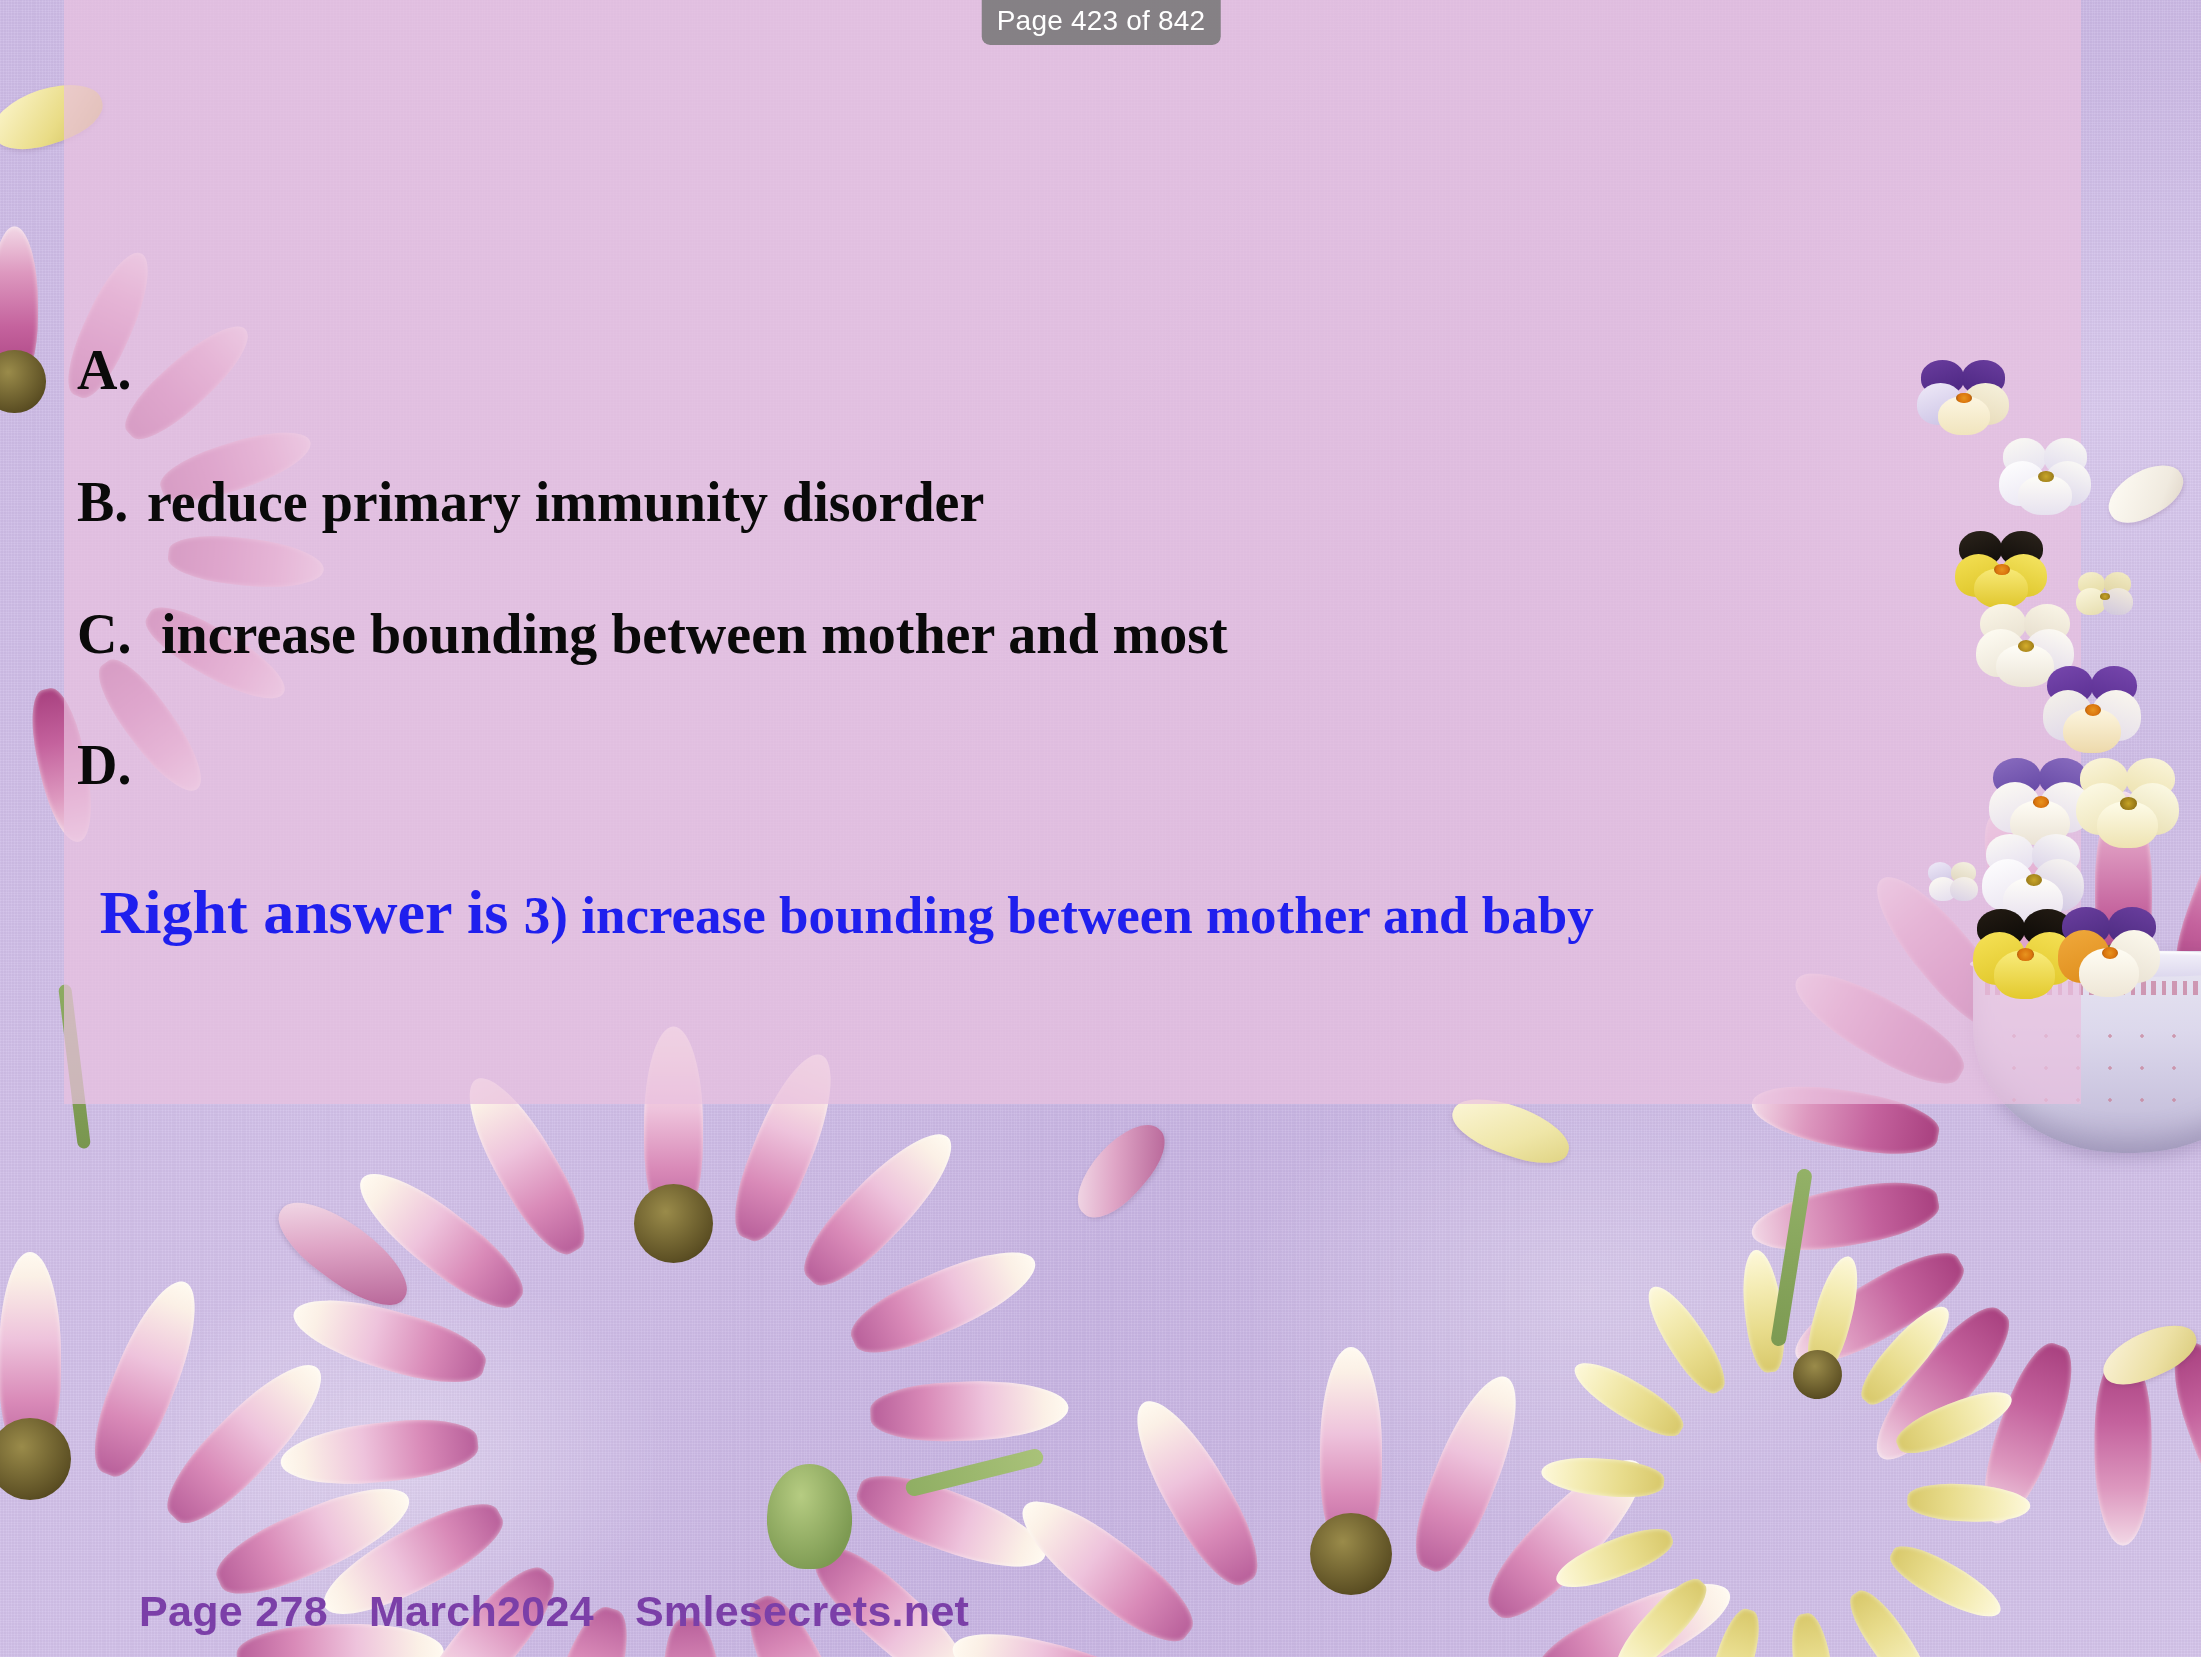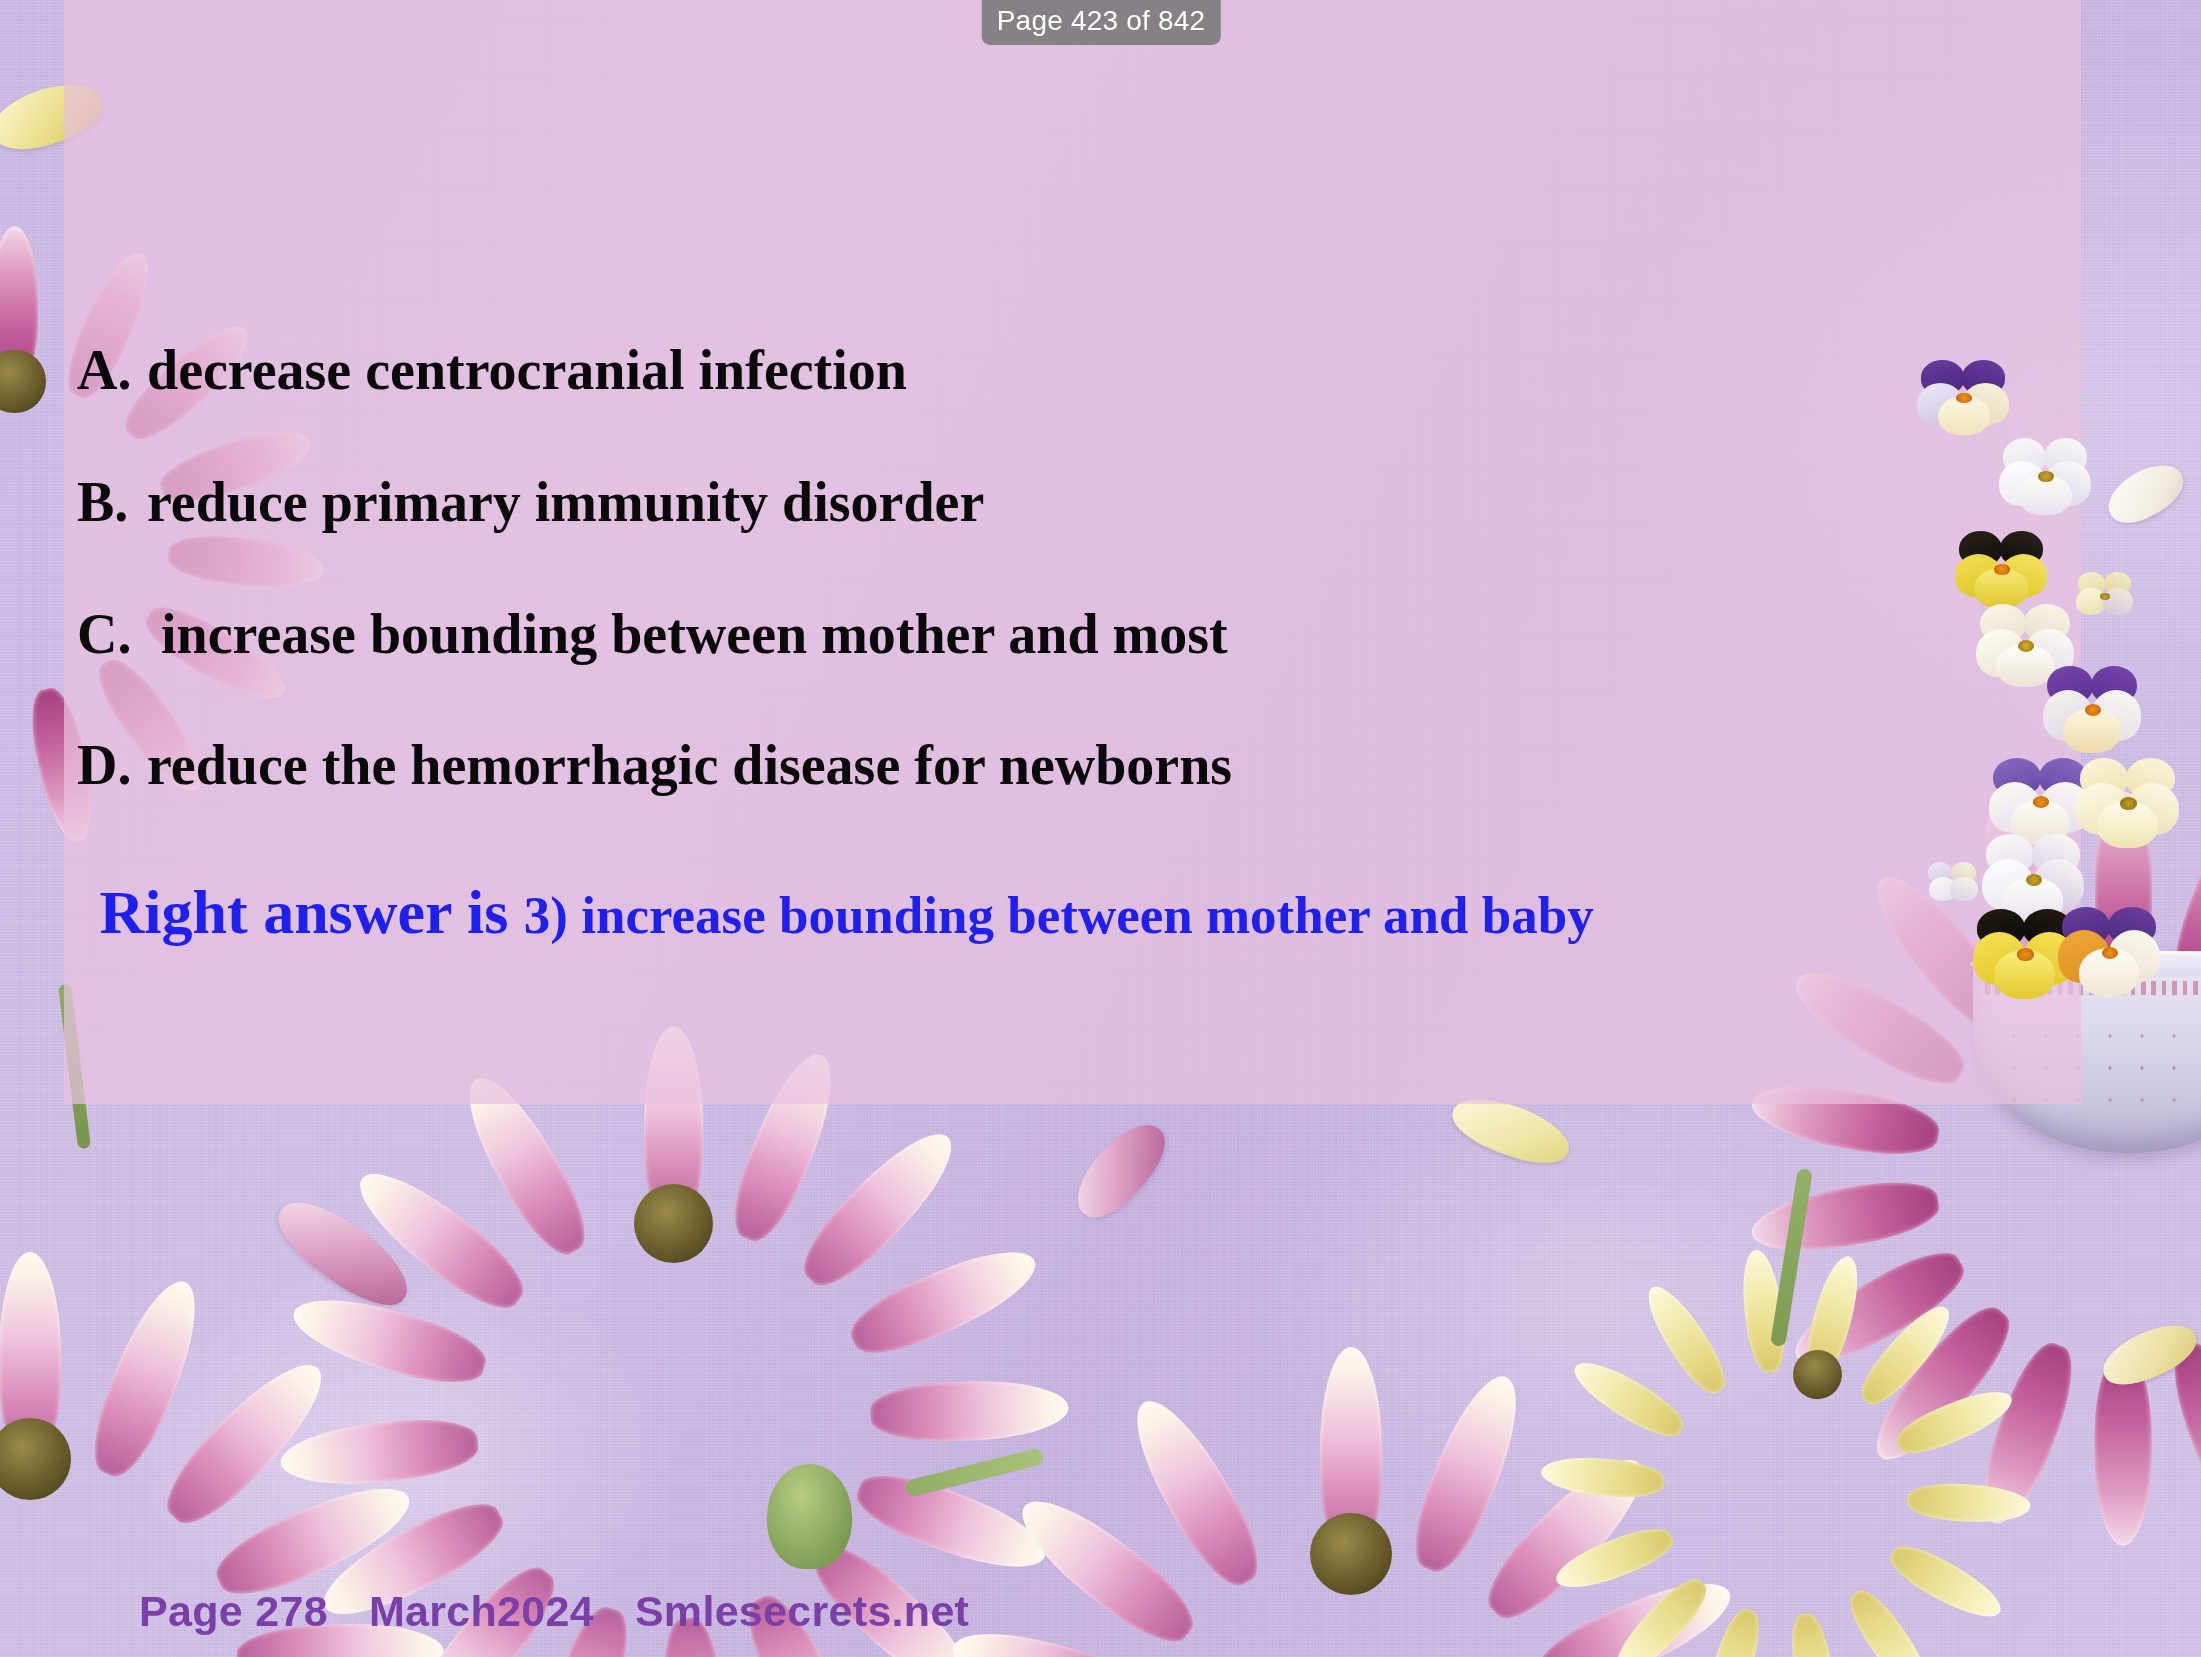--- a/index.html
+++ b/index.html
@@ -341,33 +341,31 @@
     <div class="dots"></div>
 
   </div>
 
   <div class="content-panel">
 
 
     <div class="options">
       <div class="option">
         <span class="opt-letter">A.</span>
-        <span class="opt-text">decrease centrocranial infection</span>
       </div>
       <div class="option">
         <span class="opt-letter">B.</span>
         <span class="opt-text">reduce primary immunity disorder</span>
       </div>
       <div class="option">
         <span class="opt-letter">C.</span>
         <span class="opt-text"> increase bounding between mother and most</span>
       </div>
       <div class="option">
         <span class="opt-letter">D.</span>
-        <span class="opt-text">reduce the hemorrhagic disease for newborns</span>
       </div>
     </div>
 
     <div class="answer">
       <span class="lead">Right answer is </span><span class="rest">3) increase bounding between mother and baby</span>
     </div>
   </div>
 
   <div style="position:absolute; left:1874px; top:363px; width:339px; height:659px;">
 

